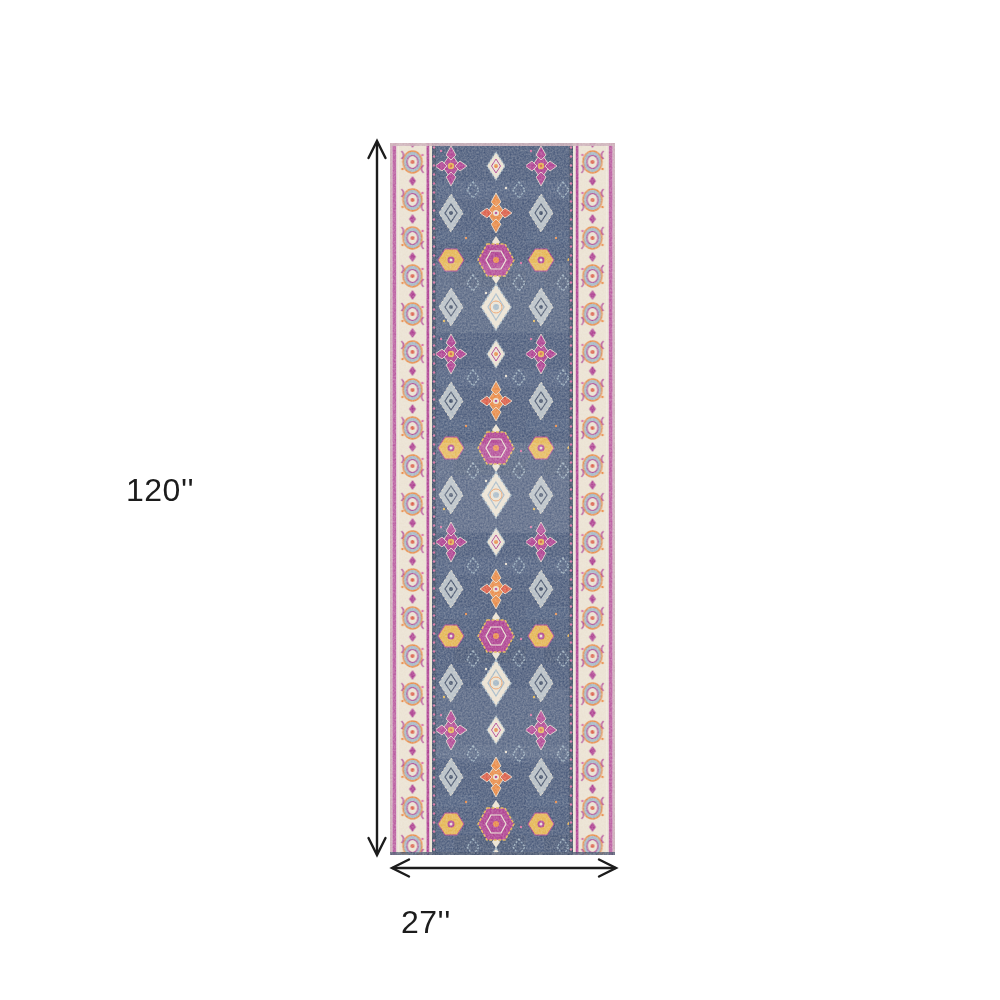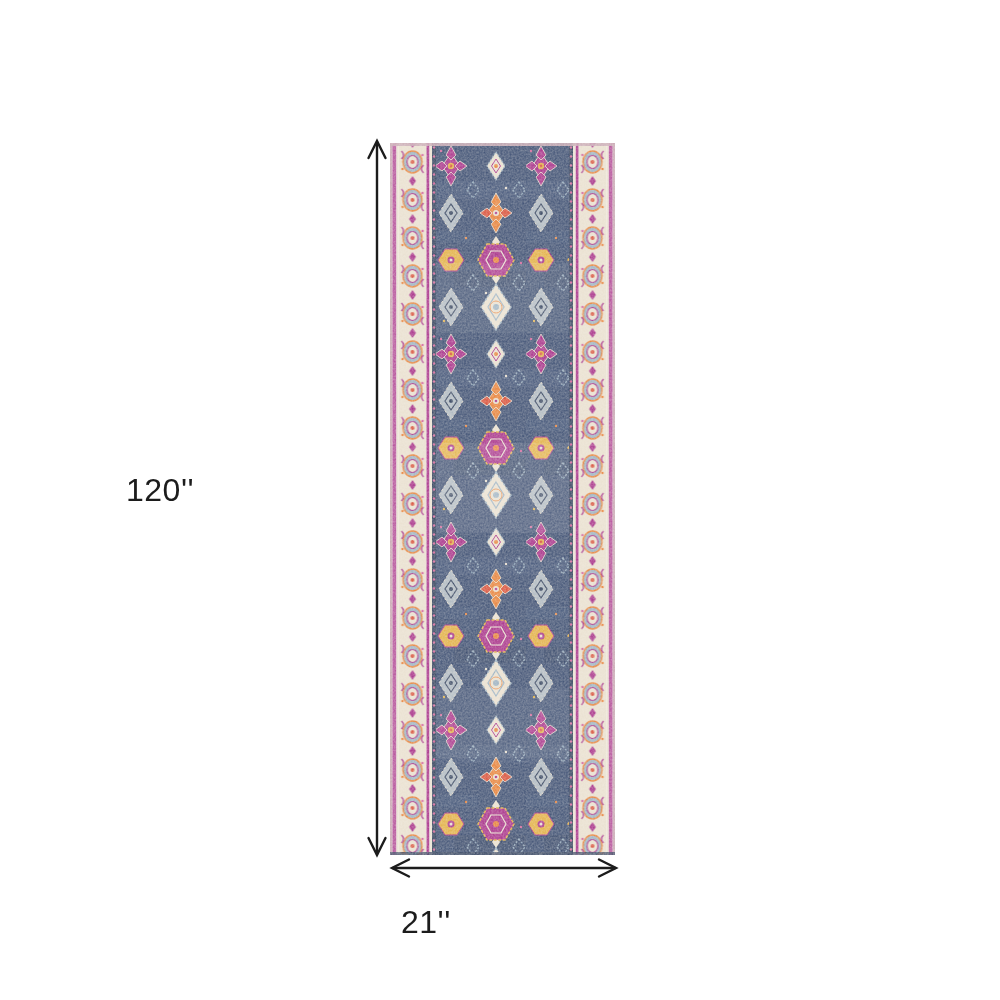--- a/index.html
+++ b/index.html
@@ -56,21 +56,21 @@
       <polyline class="arrow" points="368.5,838 377,855 385.5,838"></polyline>
     </g>
     <g>
       <line class="arrow" x1="393" y1="868" x2="615" y2="868"></line>
       <polyline class="arrow" points="409,859.5 392,868 409,876.5"></polyline>
       <polyline class="arrow" points="599,859.5 616,868 599,876.5"></polyline>
     </g>
   </svg>
 
   <div class="dim-label height">120''</div>
-  <div class="dim-label width">21''</div>
+  <div class="dim-label width">27''</div>
 
   <div class="rug-wrap">
     <svg width="225" height="712" viewBox="0 0 225 712">
       <defs>
 
         <filter id="grain" x="0" y="0" width="100%" height="100%">
           <feTurbulence type="fractalNoise" baseFrequency="0.55" numOctaves="2" seed="7"></feTurbulence>
           <feColorMatrix type="matrix" values="0 0 0 0 0.92  0 0 0 0 0.89  0 0 0 0 0.82  0 0 0 0.9 0"></feColorMatrix>
         </filter>
 

